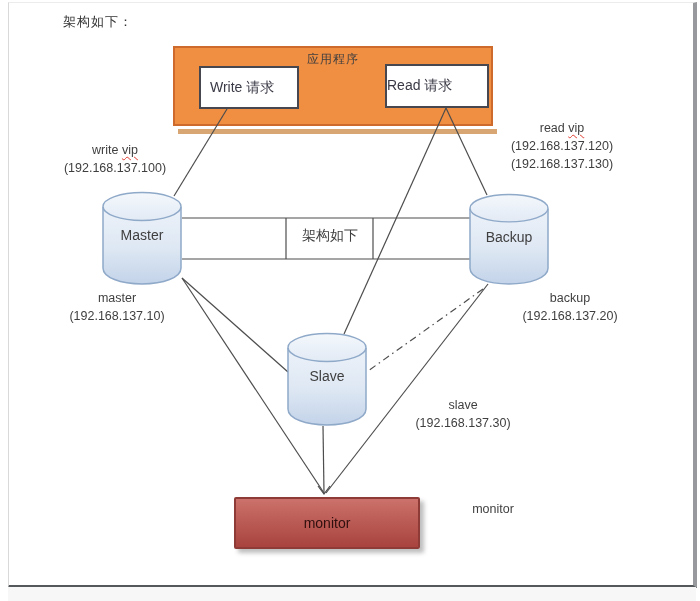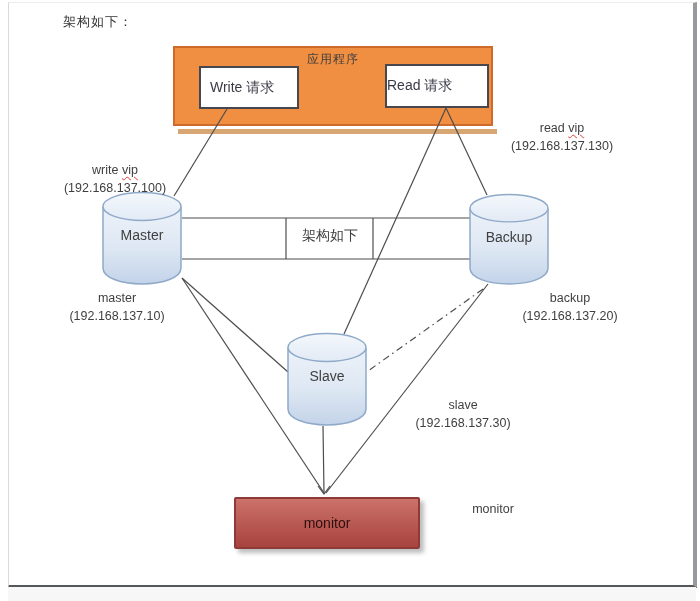--- a/index.html
+++ b/index.html
@@ -59,21 +59,21 @@
     position:absolute;left:234px;top:497px;width:186px;height:52px;box-sizing:border-box;
     border:2px solid var(--monitor-border,#8e3b37);border-radius:2px;
     background:linear-gradient(180deg,var(--monitor-light,#cc716b) 0%,var(--monitor-dark,#a8433e) 100%);
     box-shadow:4px 4px 4px rgba(110,110,110,.45);
     display:flex;align-items:center;justify-content:center;
     font-size:14px;color:var(--monitor-text,#2f0f0d);
   }
 
   
   .ann{position:absolute;text-align:center;font-size:12.5px;line-height:18px;color:#3f3f3f;}
-  #ann-write-vip{left:40px;top:141px;width:150px;margin-top:20px;}
+  #ann-write-vip{left:40px;top:141px;width:150px;}
   #ann-read-vip{left:488px;top:119px;width:148px;}
   #ann-master{left:43px;top:289px;width:148px;}
   #ann-backup{left:496px;top:289px;width:148px;}
   #ann-slave{left:393px;top:396px;width:140px;}
   #ann-monitor{left:423px;top:500px;width:140px;}
   .squiggle{
     text-decoration-line:underline;text-decoration-style:wavy;
     text-decoration-color:var(--squiggle,#e03c31);text-decoration-thickness:1px;
     text-underline-offset:2px;
   }
@@ -153,20 +153,21 @@
   <div id="monitor-box">
     <span>monitor</span>
   </div>
 
   <div id="ann-write-vip" class="ann">
     <div><span>write </span><span class="squiggle">vip</span></div>
     <div>(192.168.137.100)</div>
   </div>
   <div id="ann-read-vip" class="ann">
     <div><span>read </span><span class="squiggle">vip</span></div>
+    <div>(192.168.137.120)</div>
     <div>(192.168.137.130)</div>
   </div>
   <div id="ann-master" class="ann">
     <div>master</div>
     <div>(192.168.137.10)</div>
   </div>
   <div id="ann-backup" class="ann">
     <div>backup</div>
     <div>(192.168.137.20)</div>
   </div>

